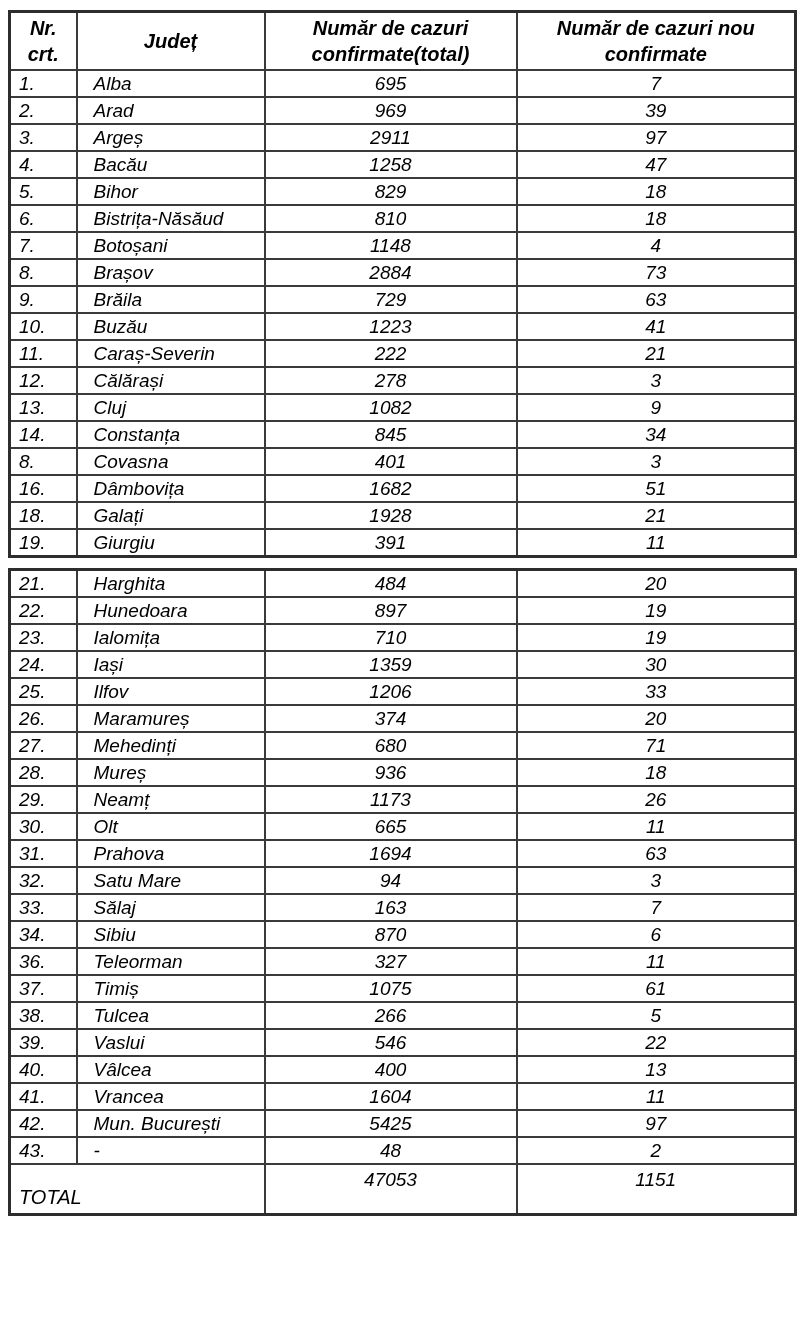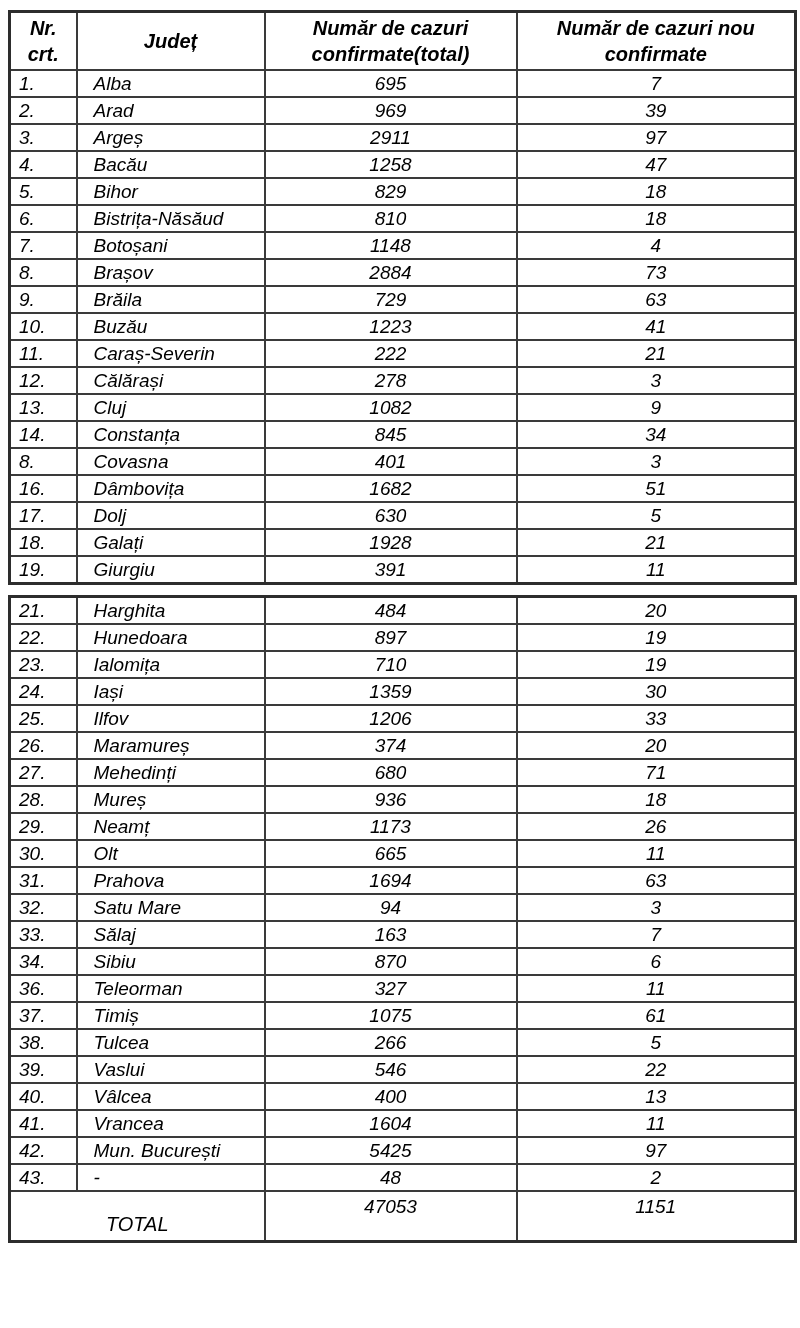--- a/index.html
+++ b/index.html
@@ -48,21 +48,21 @@
     line-height: 25px;
     white-space: nowrap;
     padding: 0 6px;
   }
   td.c-nr   { text-align: left;  padding-left: 8px; }
   td.c-judet{ text-align: left;  padding-left: 16px; }
   td.c-num  { text-align: center; }
   tr.total-row td { height: 50px; }
   td.c-total-label {
     vertical-align: bottom;
-    text-align: center;
+    text-align: left;
     padding: 2px 8px 3px 8px;
     font-size: 20px;
   }
   td.c-total-num {
     vertical-align: top;
     padding-top: 2px;
   }
 </style>
 </head>
 <body>
@@ -175,26 +175,20 @@
           <td class="c-num">401</td>
           <td class="c-num">3</td>
         </tr>
         <tr>
           <td class="c-nr">16.</td>
           <td class="c-judet">Dâmbovița</td>
           <td class="c-num">1682</td>
           <td class="c-num">51</td>
         </tr>
         <tr>
-          <td class="c-nr">17.</td>
-          <td class="c-judet">Dolj</td>
-          <td class="c-num">630</td>
-          <td class="c-num">5</td>
-        </tr>
-        <tr>
           <td class="c-nr">18.</td>
           <td class="c-judet">Galați</td>
           <td class="c-num">1928</td>
           <td class="c-num">21</td>
         </tr>
         <tr>
           <td class="c-nr">19.</td>
           <td class="c-judet">Giurgiu</td>
           <td class="c-num">391</td>
           <td class="c-num">11</td>

